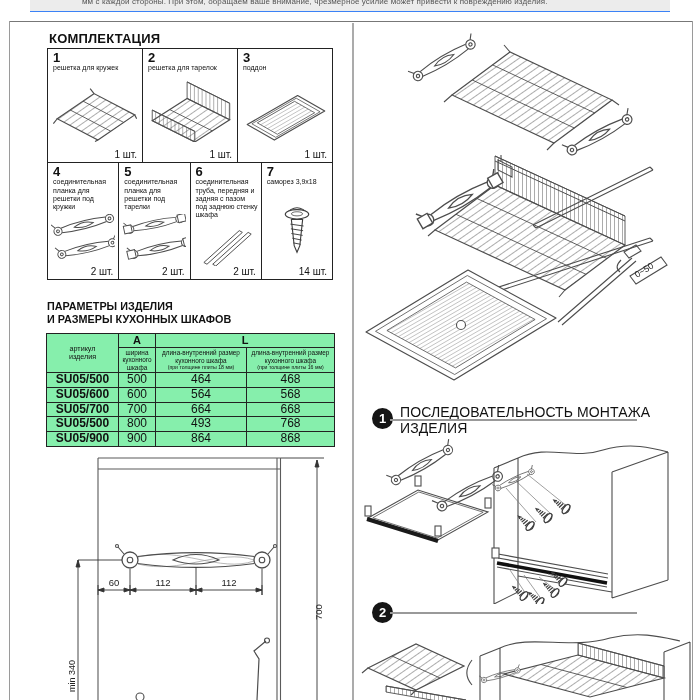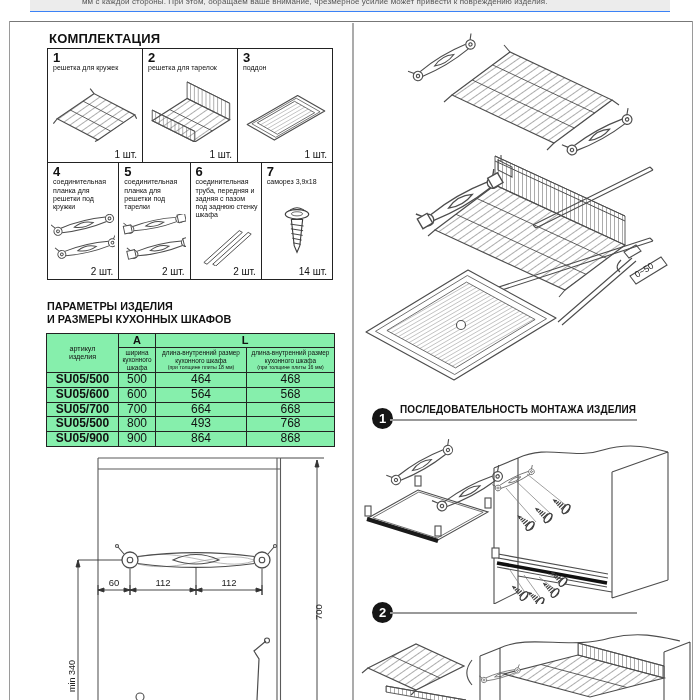--- a/index.html
+++ b/index.html
@@ -32,21 +32,21 @@
   .ptable td{border:1.1px solid #222;text-align:center;vertical-align:middle;padding:0;line-height:1.15}
   .hart{font-size:7.2px;padding:0 12px !important}
   .hbig{font-weight:bold;font-size:11px;height:14px}
   .hsub{font-size:6.4px;height:25px;padding:0 3px !important}
   .hnote{display:block;font-size:5.2px;margin-top:1px}
   .drow td{height:13px;font-size:12px}
   .dart{font-weight:bold}
   .svgabs{position:absolute}
   
   .step-circle{position:absolute;width:21px;height:21px;border-radius:50%;background:#151515;color:#fff;font-weight:bold;font-size:13px;display:flex;align-items:center;justify-content:center}
-  .asm-title{position:absolute;left:400px;top:404px;font-weight:bold;font-size:10px;letter-spacing:.1px}
+  .asm-title{position:absolute;left:400px;top:404px;font-weight:normal;font-size:14px;letter-spacing:.1px}
   .sline{position:absolute;height:2px;background:#999}
 </style>
 </head>
 <body>
 
 <svg width="0" height="0" style="position:absolute" aria-hidden="true">
   <defs>
     <pattern id="ph1" width="6" height="6" patternUnits="userSpaceOnUse" patternTransform="rotate(55)">
       <line x1="0" y1="0" x2="0" y2="6" stroke="#595959" stroke-width="1"></line>
     </pattern>

